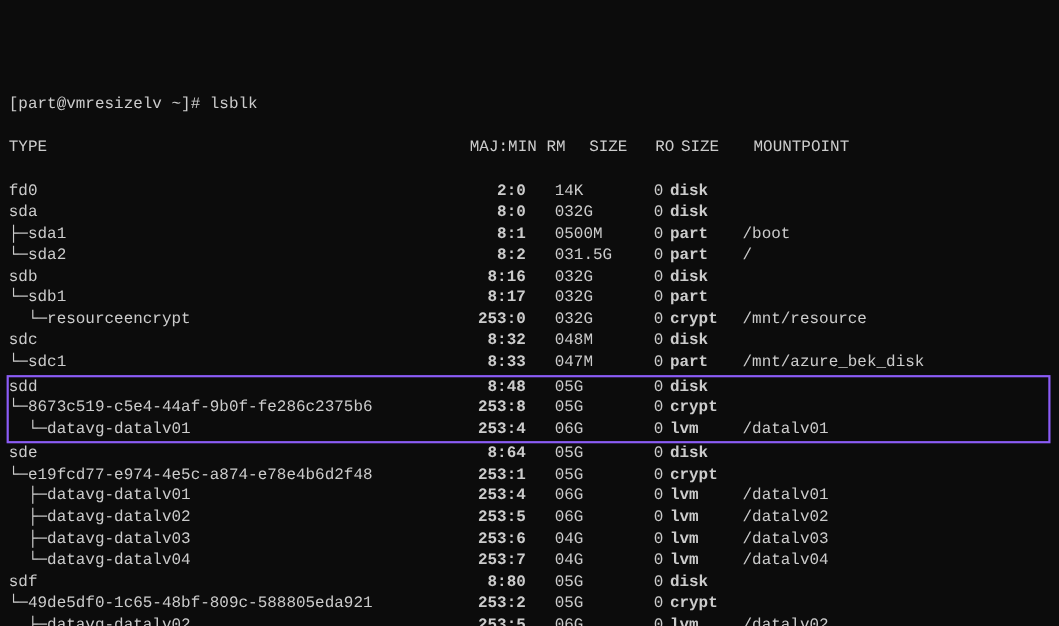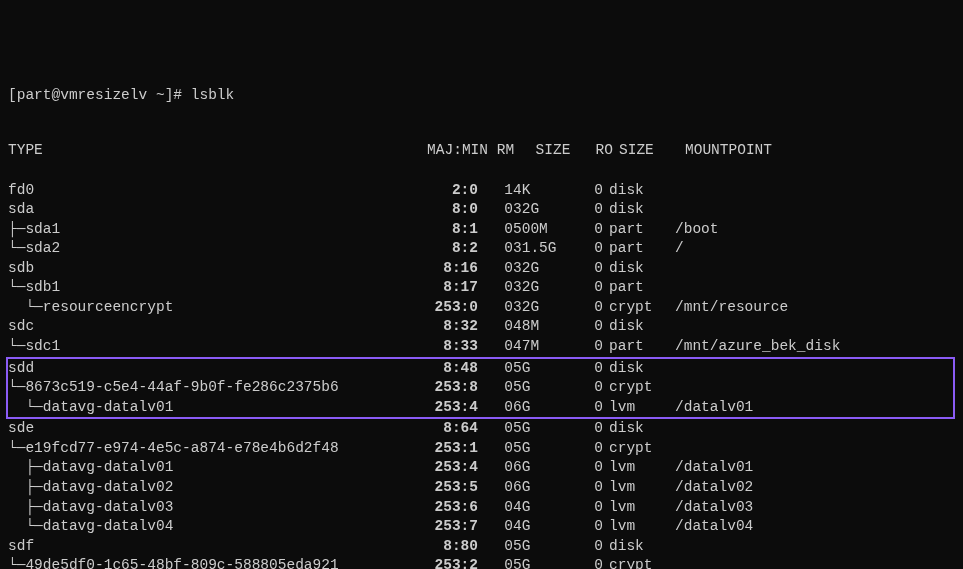--- a/index.html
+++ b/index.html
@@ -19,29 +19,29 @@
     border: 2px solid #8b5cf6;
     box-sizing: border-box;
     margin-left: -2px;
     padding-left: 0px;
   }
   .col-name { display:inline-block; width: 400px; }
   .col-majmin { display:inline-block; width: 70px; text-align:right;font-weight:bold; }
   .col-rm { display:inline-block; width: 35px; text-align:right; }
   .col-size { display:inline-block; width: 60px; text-align:left; }
   .col-ro { display:inline-block; width: 30px; text-align:right; }
-  .col-type { display:inline-block; width: 60px; padding-left:6px; }
+  .col-type { display:inline-block; width: 60px; padding-left:6px;font-weight:bold; }
   .col-mount { display:inline-block; padding-left:6px; }
   .hdr-name { display:inline-block; width: 400px; }
   .hdr-majmin { display:inline-block; width: 70px; text-align:right; padding-left:10px; }
   .hdr-rm { display:inline-block; width: 35px; text-align:center; }
   .hdr-size { display:inline-block; width: 60px; text-align:center; }
   .hdr-ro { display:inline-block; width: 30px; text-align:right; }
   .hdr-type { display:inline-block; width: 60px; padding-left:6px; }
-  .hdr-mount { display:inline-block; padding-left:6px;margin-top:16px; }
+  .hdr-mount { display:inline-block; padding-left:6px; }
 </style>
 </head>
 <body>
 
 
 
 <div class="row">[part@vmresizelv ~]# lsblk</div>
 <div class="row"><span class="hdr-name">TYPE</span><span class="hdr-majmin">MAJ:MIN</span><span class="hdr-rm">RM</span><span class="hdr-size">SIZE</span><span class="hdr-ro">RO</span><span class="hdr-type">SIZE</span><span class="hdr-mount">MOUNTPOINT</span></div>
 <div id="rows-container"><div class="row"><span class="col-name">fd0</span><span class="col-majmin">2:0</span><span class="col-rm">1</span><span class="col-size">4K</span><span class="col-ro">0</span><span class="col-type">disk</span><span class="col-mount"></span></div><div class="row"><span class="col-name">sda</span><span class="col-majmin">8:0</span><span class="col-rm">0</span><span class="col-size">32G</span><span class="col-ro">0</span><span class="col-type">disk</span><span class="col-mount"></span></div><div class="row"><span class="col-name">├─sda1</span><span class="col-majmin">8:1</span><span class="col-rm">0</span><span class="col-size">500M</span><span class="col-ro">0</span><span class="col-type">part</span><span class="col-mount">/boot</span></div><div class="row"><span class="col-name">└─sda2</span><span class="col-majmin">8:2</span><span class="col-rm">0</span><span class="col-size">31.5G</span><span class="col-ro">0</span><span class="col-type">part</span><span class="col-mount">/</span></div><div class="row"><span class="col-name">sdb</span><span class="col-majmin">8:16</span><span class="col-rm">0</span><span class="col-size">32G</span><span class="col-ro">0</span><span class="col-type">disk</span><span class="col-mount"></span></div><div class="row"><span class="col-name">└─sdb1</span><span class="col-majmin">8:17</span><span class="col-rm">0</span><span class="col-size">32G</span><span class="col-ro">0</span><span class="col-type">part</span><span class="col-mount"></span></div><div class="row"><span class="col-name">  └─resourceencrypt</span><span class="col-majmin">253:0</span><span class="col-rm">0</span><span class="col-size">32G</span><span class="col-ro">0</span><span class="col-type">crypt</span><span class="col-mount">/mnt/resource</span></div><div class="row"><span class="col-name">sdc</span><span class="col-majmin">8:32</span><span class="col-rm">0</span><span class="col-size">48M</span><span class="col-ro">0</span><span class="col-type">disk</span><span class="col-mount"></span></div><div class="row"><span class="col-name">└─sdc1</span><span class="col-majmin">8:33</span><span class="col-rm">0</span><span class="col-size">47M</span><span class="col-ro">0</span><span class="col-type">part</span><span class="col-mount">/mnt/azure_bek_disk</span></div><div class="highlight-box"><div class="row"><span class="col-name">sdd</span><span class="col-majmin">8:48</span><span class="col-rm">0</span><span class="col-size">5G</span><span class="col-ro">0</span><span class="col-type">disk</span><span class="col-mount"></span></div><div class="row"><span class="col-name">└─8673c519-c5e4-44af-9b0f-fe286c2375b6</span><span class="col-majmin">253:8</span><span class="col-rm">0</span><span class="col-size">5G</span><span class="col-ro">0</span><span class="col-type">crypt</span><span class="col-mount"></span></div><div class="row"><span class="col-name">  └─datavg-datalv01</span><span class="col-majmin">253:4</span><span class="col-rm">0</span><span class="col-size">6G</span><span class="col-ro">0</span><span class="col-type">lvm</span><span class="col-mount">/datalv01</span></div></div><div class="row"><span class="col-name">sde</span><span class="col-majmin">8:64</span><span class="col-rm">0</span><span class="col-size">5G</span><span class="col-ro">0</span><span class="col-type">disk</span><span class="col-mount"></span></div><div class="row"><span class="col-name">└─e19fcd77-e974-4e5c-a874-e78e4b6d2f48</span><span class="col-majmin">253:1</span><span class="col-rm">0</span><span class="col-size">5G</span><span class="col-ro">0</span><span class="col-type">crypt</span><span class="col-mount"></span></div><div class="row"><span class="col-name">  ├─datavg-datalv01</span><span class="col-majmin">253:4</span><span class="col-rm">0</span><span class="col-size">6G</span><span class="col-ro">0</span><span class="col-type">lvm</span><span class="col-mount">/datalv01</span></div><div class="row"><span class="col-name">  ├─datavg-datalv02</span><span class="col-majmin">253:5</span><span class="col-rm">0</span><span class="col-size">6G</span><span class="col-ro">0</span><span class="col-type">lvm</span><span class="col-mount">/datalv02</span></div><div class="row"><span class="col-name">  ├─datavg-datalv03</span><span class="col-majmin">253:6</span><span class="col-rm">0</span><span class="col-size">4G</span><span class="col-ro">0</span><span class="col-type">lvm</span><span class="col-mount">/datalv03</span></div><div class="row"><span class="col-name">  └─datavg-datalv04</span><span class="col-majmin">253:7</span><span class="col-rm">0</span><span class="col-size">4G</span><span class="col-ro">0</span><span class="col-type">lvm</span><span class="col-mount">/datalv04</span></div><div class="row"><span class="col-name">sdf</span><span class="col-majmin">8:80</span><span class="col-rm">0</span><span class="col-size">5G</span><span class="col-ro">0</span><span class="col-type">disk</span><span class="col-mount"></span></div><div class="row"><span class="col-name">└─49de5df0-1c65-48bf-809c-588805eda921</span><span class="col-majmin">253:2</span><span class="col-rm">0</span><span class="col-size">5G</span><span class="col-ro">0</span><span class="col-type">crypt</span><span class="col-mount"></span></div><div class="row"><span class="col-name">  ├─datavg-datalv02</span><span class="col-majmin">253:5</span><span class="col-rm">0</span><span class="col-size">6G</span><span class="col-ro">0</span><span class="col-type">lvm</span><span class="col-mount">/datalv02</span></div></div>
 

